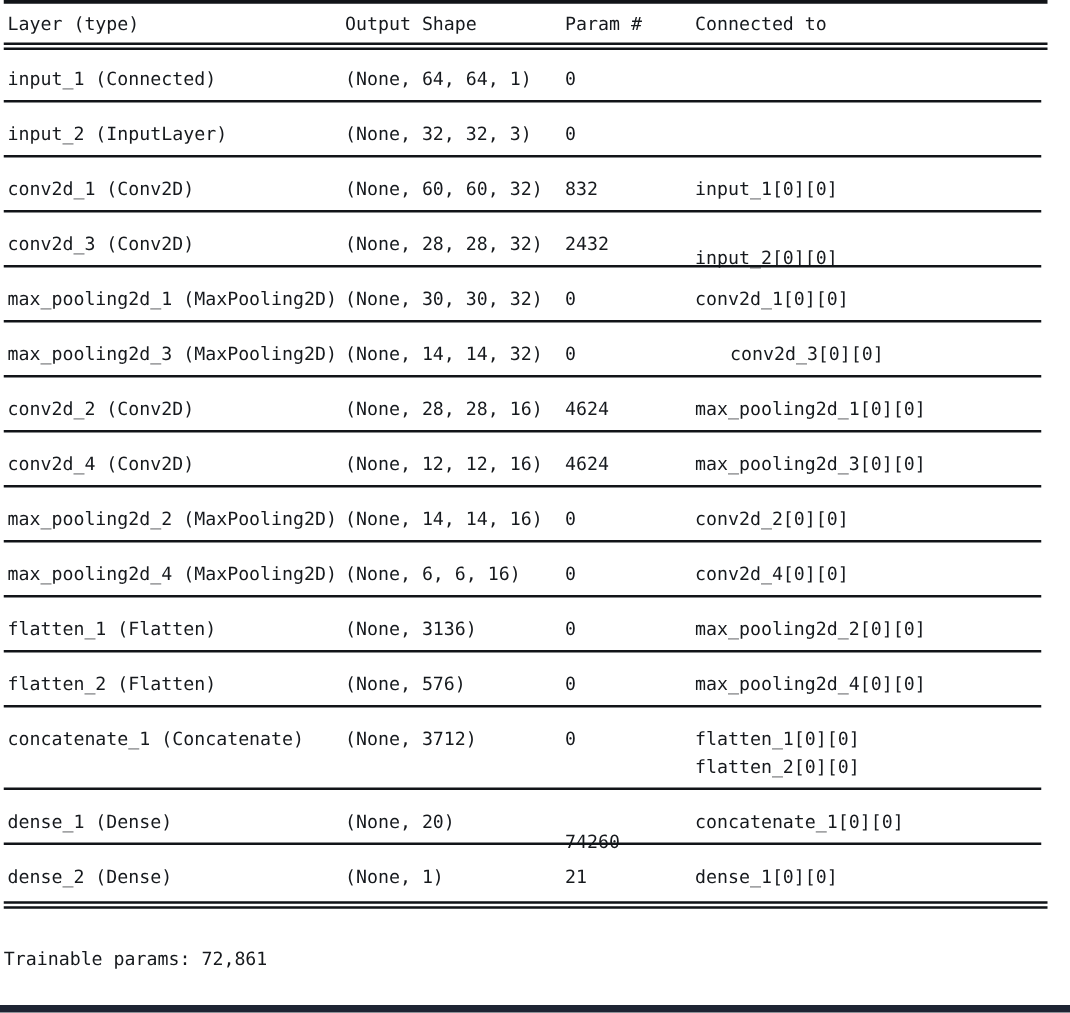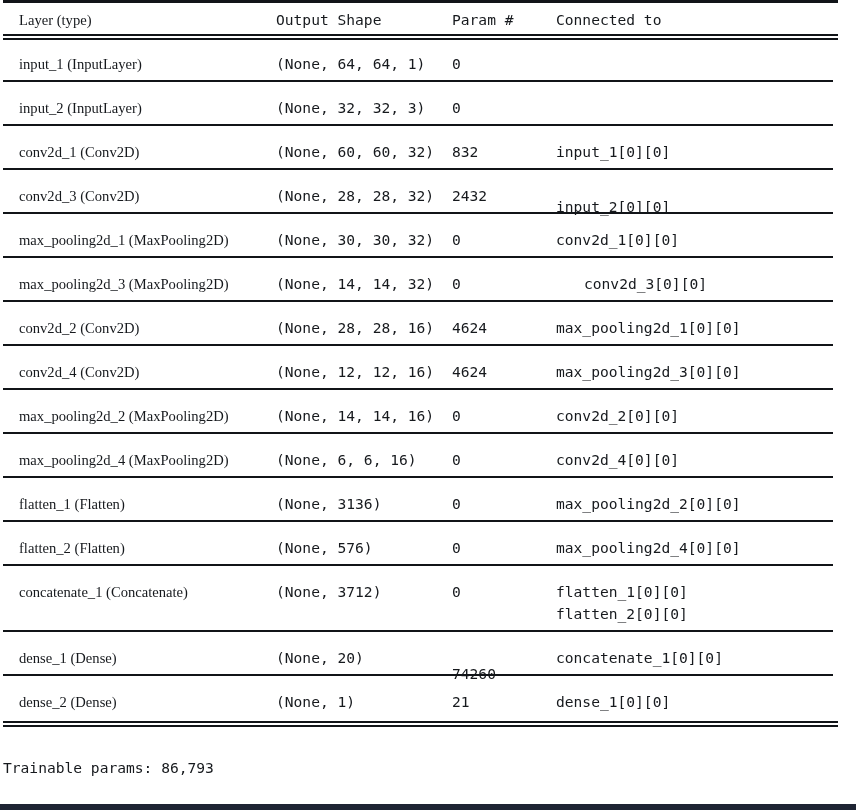--- a/index.html
+++ b/index.html
@@ -54,21 +54,21 @@
   
   .cell {
     position: absolute;
     font-size: 14.6px;
     line-height: 20px;
     color: #16191d;
     white-space: pre;
     letter-spacing: 0px;
   }
 
-  .col-layer  { left: 19px; font-family: Liberation Serif, serif; }
+  .col-layer  { left: 6px; }
   .col-shape  { left: 276px; }
   .col-param  { left: 452px; }
   .col-conn   { left: 556px; }
 
   .conn-extra { }
 
   
   .total-line {
     position: absolute;
     left: 3px;
@@ -96,21 +96,21 @@
   <div class="rule top" style="top:0px;"></div>
 
   <div class="cell col-layer" style="top:10px;">Layer (type)</div>
   <div class="cell col-shape" style="top:10px;">Output Shape</div>
   <div class="cell col-param" style="top:10px;">Param #</div>
   <div class="cell col-conn" style="top:10px;">Connected to</div>
 
   <div class="rule-eq" style="top:34px;"></div>
 
   <div id="rows-container">
-      <div class="cell col-layer" style="top: 54px;">input_1 (InputLayer)</div>
+      <div class="cell col-layer" style="top: 54px;">input_1 (Connected)</div>
       <div class="cell col-shape" style="top: 54px;">(None, 64, 64, 1)</div>
       <div class="cell col-param" style="top: 54px;">0</div>
       <div class="cell col-conn" style="top: 54px;"></div>
       <div class="rule dash" style="top: 80px;"></div>
       <div class="cell col-layer" style="top: 98px;">input_2 (InputLayer)</div>
       <div class="cell col-shape" style="top: 98px;">(None, 32, 32, 3)</div>
       <div class="cell col-param" style="top: 98px;">0</div>
       <div class="cell col-conn" style="top: 98px;"></div>
       <div class="rule dash" style="top: 124px;"></div>
       <div class="cell col-layer" style="top: 142px;">conv2d_1 (Conv2D)</div>
@@ -175,17 +175,17 @@
       <div class="cell col-conn" style="top: 648px; text-align: right;">concatenate_1[0][0]</div>
       <div class="rule dash" style="top: 674px;"></div>
       <div class="cell col-layer" style="top: 692px;">dense_2 (Dense)</div>
       <div class="cell col-shape" style="top: 692px;">(None, 1)</div>
       <div class="cell col-param" style="top: 692px;">21</div>
       <div class="cell col-conn" style="top: 692px;">dense_1[0][0]</div>
     </div>
 
   <div class="rule-eq" style="top:721px;"></div>
 
-  <div class="total-line" style="top:758px;">Trainable params: 86,793</div>
+  <div class="total-line" style="top:758px;">Trainable params: 72,861</div>
 
   <div id="bottom-bar"></div>
 
 </div>
 
 </body></html>

